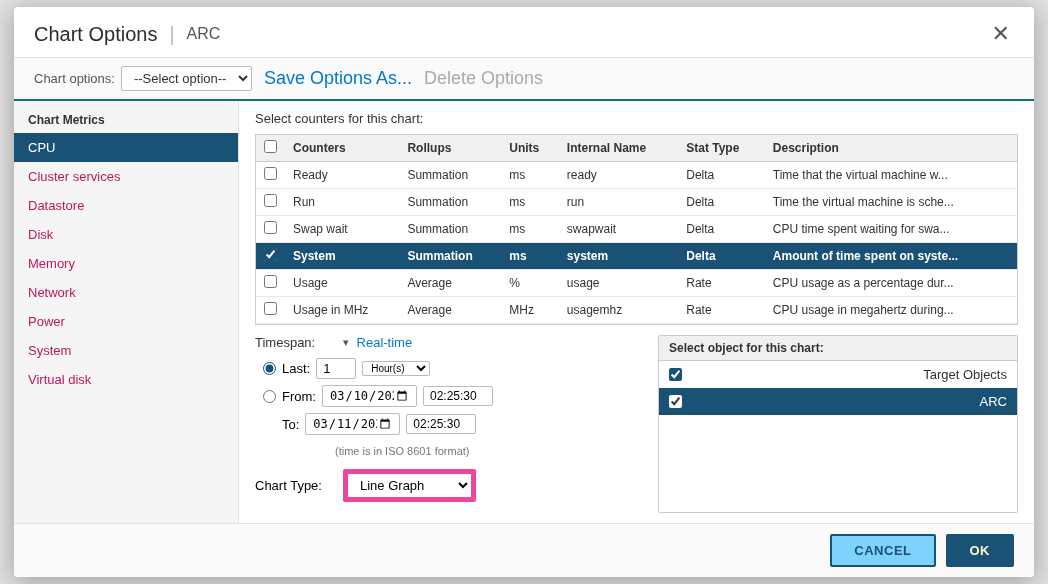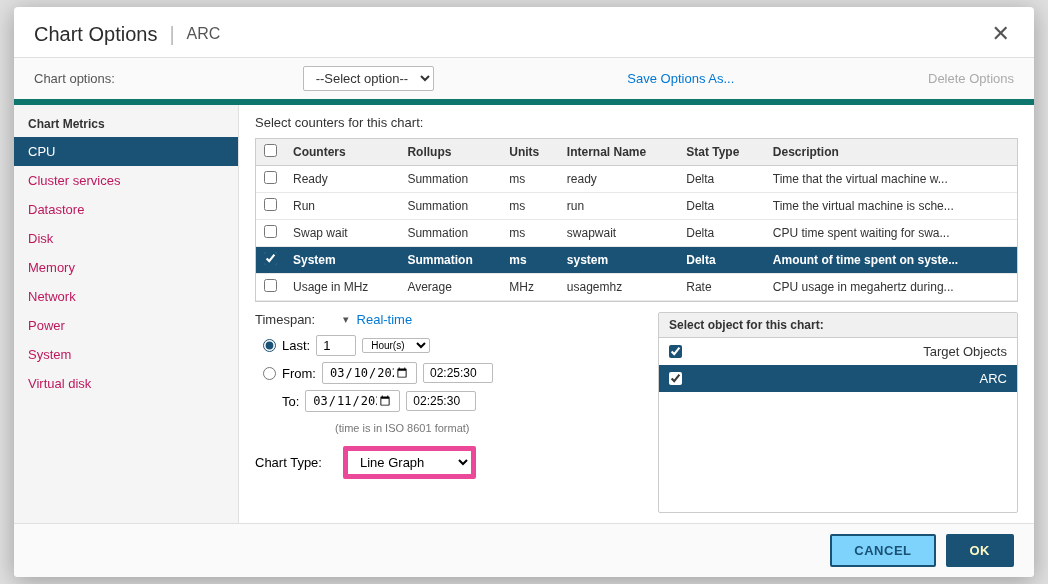--- a/index.html
+++ b/index.html
@@ -58,42 +58,41 @@
       cursor: pointer;
       color: #555;
       line-height: 1;
       padding: 2px 4px;
     }
     .toolbar {
       display: flex;
       align-items: center;
       gap: 6px;
       padding: 8px 20px;
-      border-bottom: 6px solid #0f766e;
+      border-bottom: 2px solid #0f766e;
       background: #fafafa;
-      justify-content: space-between;
     }
     .toolbar-label {
       color: #555;
       font-size: 13px;
     }
     .toolbar-select {
       border: 1px solid #bbb;
       padding: 3px 8px;
       font-size: 13px;
       border-radius: 2px;
       color: #333;
       background: #fff;
       cursor: pointer;
       appearance: auto;
     }
     .toolbar-link {
       color: #0078d4;
       cursor: pointer;
-      font-size: 13px;
+      font-size: 18px;
       margin-left: 6px;
       text-decoration: none;
     }
     .toolbar-link.disabled {
       color: #aaa;
       cursor: default;
     }
     .dialog-body {
       display: flex;
       flex: 1;
@@ -423,20 +422,29 @@
               <td>CPU time spent waiting for swa...</td>
             </tr>
             <tr class="selected-row">
               <td class="td-checkbox"><input type="checkbox" checked="" style=""></td>
               <td><strong>System</strong></td>
               <td><strong>Summation</strong></td>
               <td><strong>ms</strong></td>
               <td><strong>system</strong></td>
               <td><strong>Delta</strong></td>
               <td><strong>Amount of time spent on syste...</strong></td>
+            </tr>
+            <tr>
+              <td class="td-checkbox"><input type="checkbox" style=""></td>
+              <td>Usage</td>
+              <td>Average</td>
+              <td>%</td>
+              <td>usage</td>
+              <td>Rate</td>
+              <td>CPU usage as a percentage dur...</td>
             </tr>
             <tr>
               <td class="td-checkbox"><input type="checkbox" style=""></td>
               <td>Usage in MHz</td>
               <td>Average</td>
               <td>MHz</td>
               <td>usagemhz</td>
               <td>Rate</td>
               <td>CPU usage in megahertz during...</td>
             </tr>

